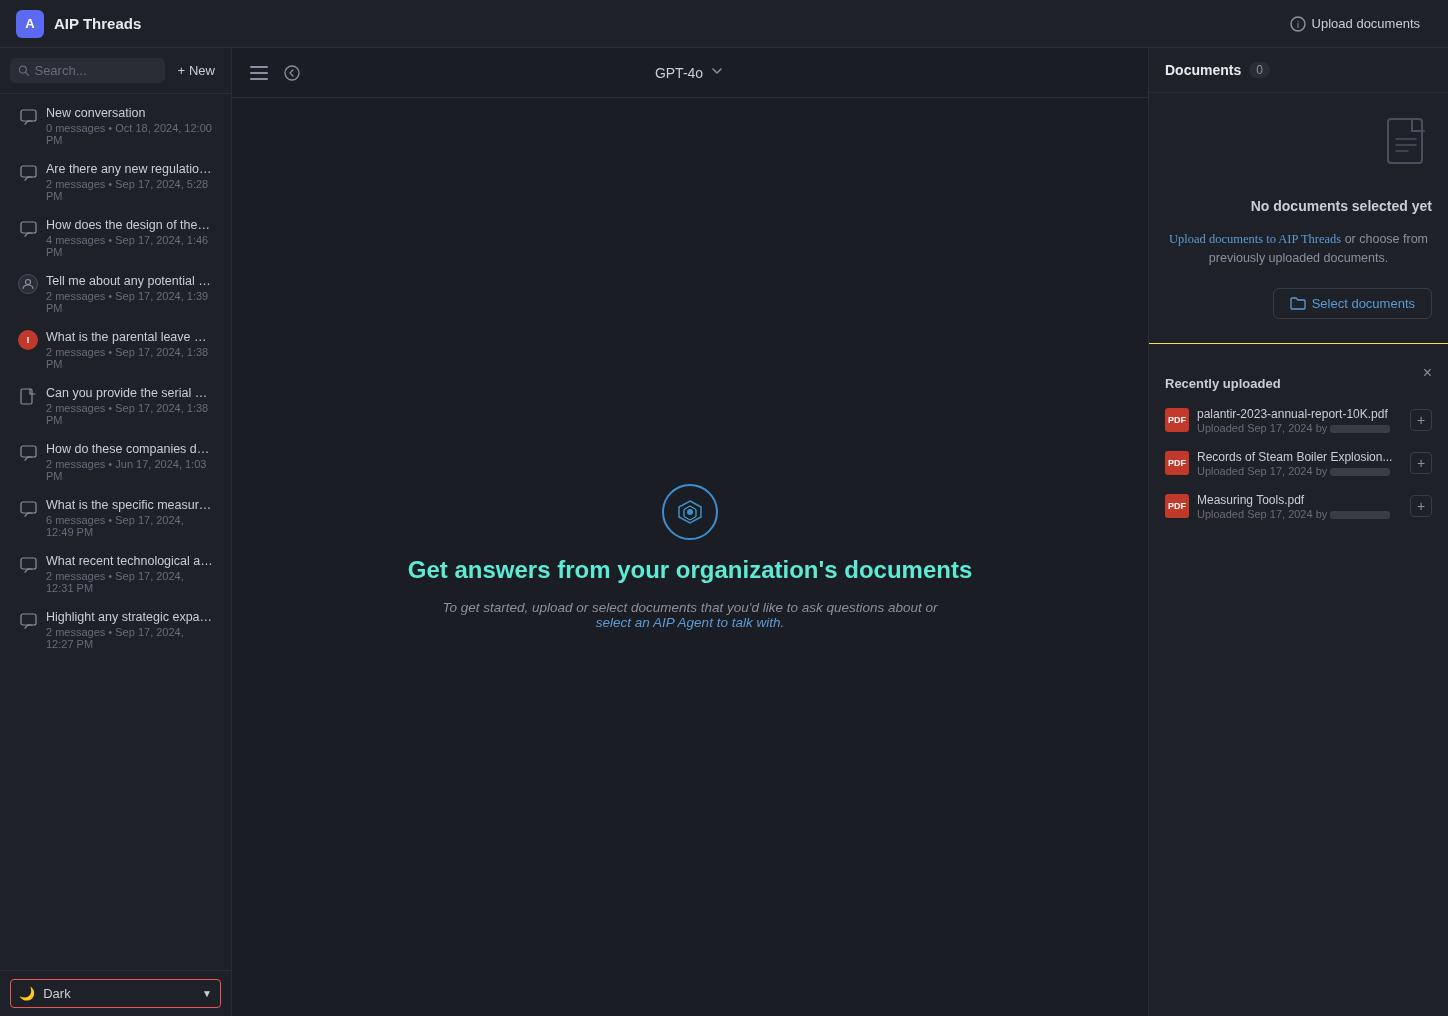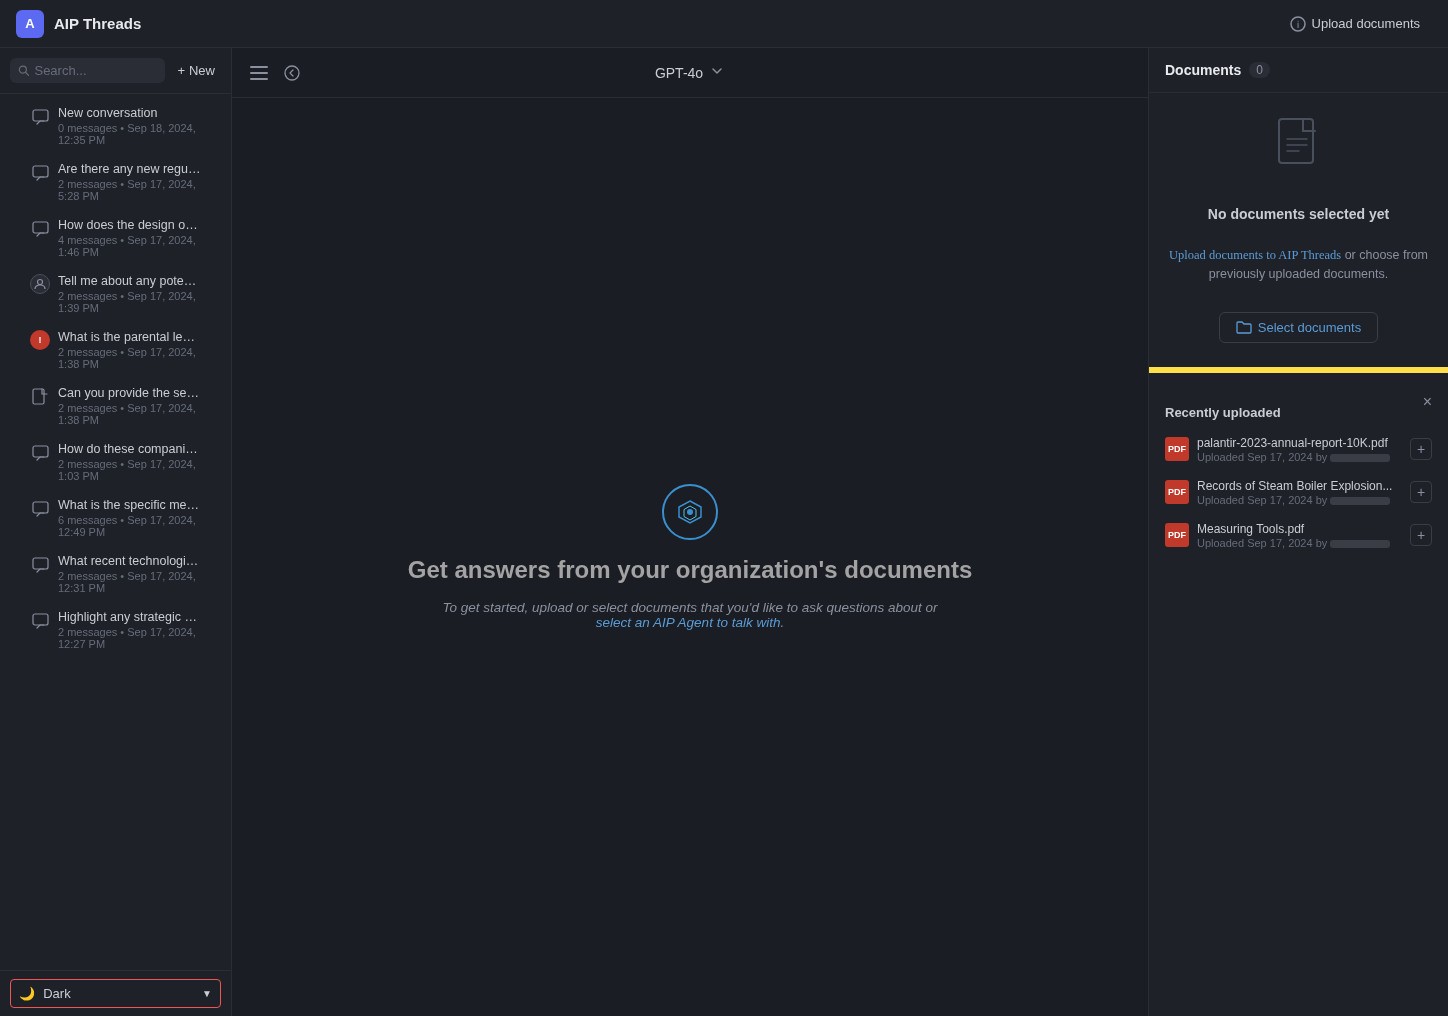--- a/index.html
+++ b/index.html
@@ -109,21 +109,21 @@
       color: #c9cdd4;
       cursor: pointer;
       font-size: 13px;
       padding: 5px 6px;
       white-space: nowrap;
     }
 
     .sidebar-list {
       flex: 1;
       overflow-y: auto;
-      padding: 4px 16px;
+      padding: 4px 4px;
     }
     .sidebar-list::-webkit-scrollbar { width: 4px; }
     .sidebar-list::-webkit-scrollbar-track { background: transparent; }
     .sidebar-list::-webkit-scrollbar-thumb { background: #3a3d45; border-radius: 2px; }
 
     .thread-item {
       display: flex;
       align-items: flex-start;
       gap: 8px;
       padding: 8px 10px;
@@ -240,21 +240,21 @@
       height: 56px;
       border: 2px solid #3a8fd0;
       border-radius: 50%;
       display: flex;
       align-items: center;
       justify-content: center;
     }
     .chat-main-title {
       font-size: 24px;
       font-weight: 700;
-      color: #a3a3a3;
+      color: #5eead4;
       text-align: center;
     }
     .chat-subtitle {
       font-size: 13.5px;
       color: #8b909e;
       text-align: center;
       max-width: 500px;
       font-style: italic;
     }
     .chat-subtitle a {
@@ -319,23 +319,23 @@
       background: #2a2d35;
       color: #8b909e;
       border-radius: 10px;
       padding: 1px 7px;
     }
 
     .no-docs-section {
       padding: 24px 16px;
       display: flex;
       flex-direction: column;
-      align-items: center;
-      gap: 24px;
-      border-bottom: 6px solid #fde047;
+      align-items: flex-end;
+      gap: 16px;
+      border-bottom: 1px solid #fde047;
     }
     .doc-big-icon {
       color: #4a4f5e;
       font-size: 40px;
     }
     .no-docs-title {
       font-size: 14px;
       font-weight: 600;
       color: #c9cdd4;
       text-align: center;
@@ -477,21 +477,21 @@
     <div class="sidebar-list" id="thread-list">
         <div class="thread-item">
     <div class="thread-icon">
       <svg width="17" height="16" viewBox="0 0 17 16" fill="none">
               <rect x="1" y="1" width="15" height="11" rx="2" stroke="#8b909e" stroke-width="1.2"></rect>
               <path d="M5 15L8 12H12" stroke="#8b909e" stroke-width="1.2" stroke-linecap="round"></path>
             </svg>
     </div>
     <div class="thread-text">
       <div class="thread-title">New conversation</div>
-      <div class="thread-meta">0 messages • Sep 18, 2024, 12:35 PM</div>
+      <div class="thread-meta">0 messages • Oct 18, 2024, 12:00 PM</div>
     </div>
   </div>
         <div class="thread-item">
     <div class="thread-icon">
       <svg width="17" height="16" viewBox="0 0 17 16" fill="none">
               <rect x="1" y="1" width="15" height="11" rx="2" stroke="#8b909e" stroke-width="1.2"></rect>
               <path d="M5 15L8 12H12" stroke="#8b909e" stroke-width="1.2" stroke-linecap="round"></path>
             </svg>
     </div>
     <div class="thread-text">
@@ -546,21 +546,21 @@
   </div>
         <div class="thread-item">
     <div class="thread-icon">
       <svg width="17" height="16" viewBox="0 0 17 16" fill="none">
               <rect x="1" y="1" width="15" height="11" rx="2" stroke="#8b909e" stroke-width="1.2"></rect>
               <path d="M5 15L8 12H12" stroke="#8b909e" stroke-width="1.2" stroke-linecap="round"></path>
             </svg>
     </div>
     <div class="thread-text">
       <div class="thread-title">How do these companies describ...</div>
-      <div class="thread-meta">2 messages • Sep 17, 2024, 1:03 PM</div>
+      <div class="thread-meta">2 messages • Jun 17, 2024, 1:03 PM</div>
     </div>
   </div>
         <div class="thread-item">
     <div class="thread-icon">
       <svg width="17" height="16" viewBox="0 0 17 16" fill="none">
               <rect x="1" y="1" width="15" height="11" rx="2" stroke="#8b909e" stroke-width="1.2"></rect>
               <path d="M5 15L8 12H12" stroke="#8b909e" stroke-width="1.2" stroke-linecap="round"></path>
             </svg>
     </div>
     <div class="thread-text">

